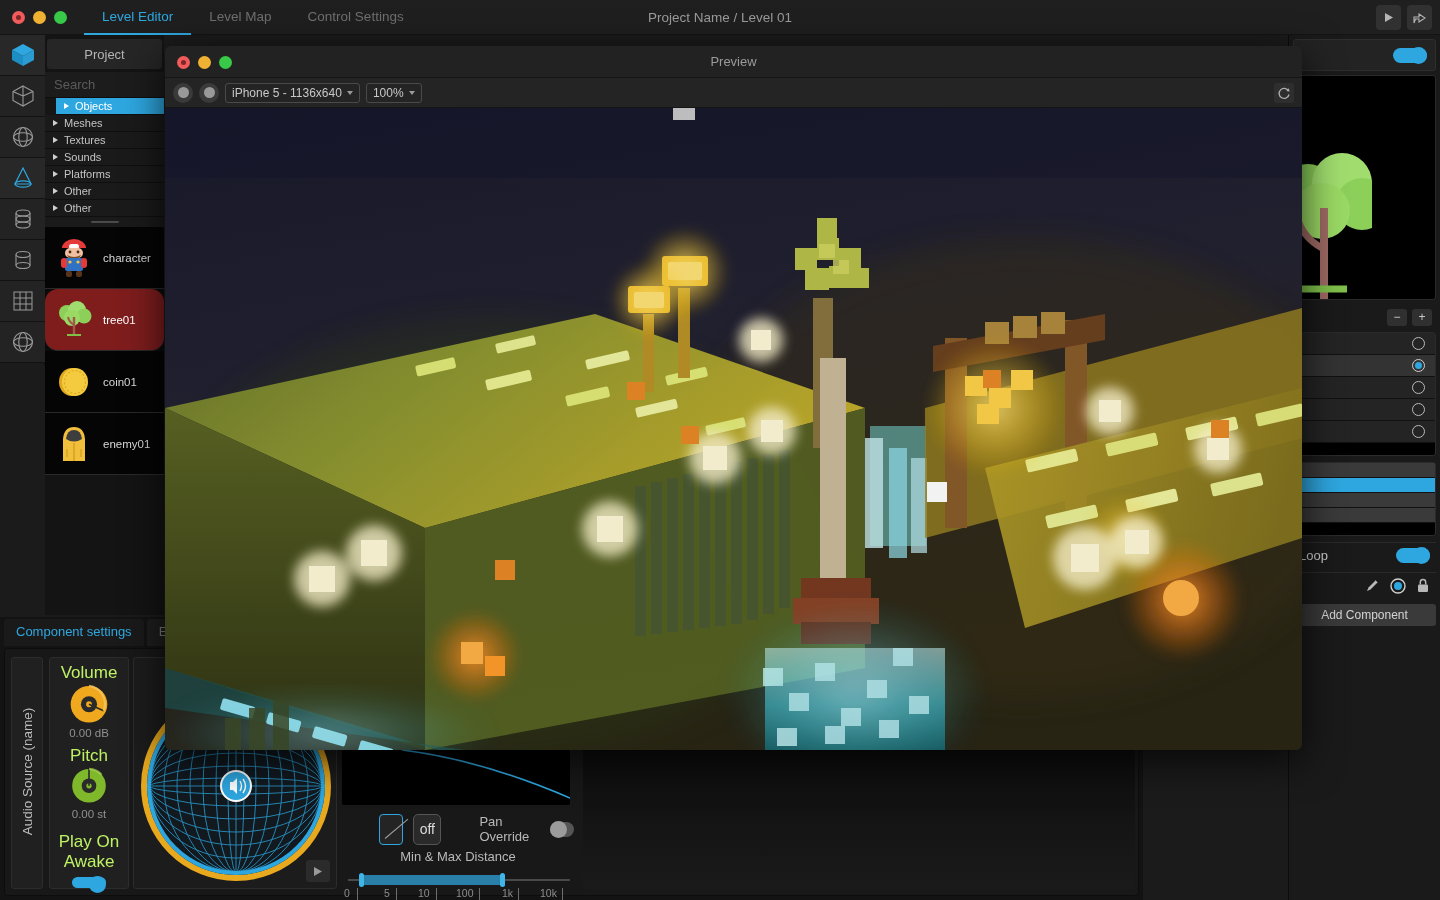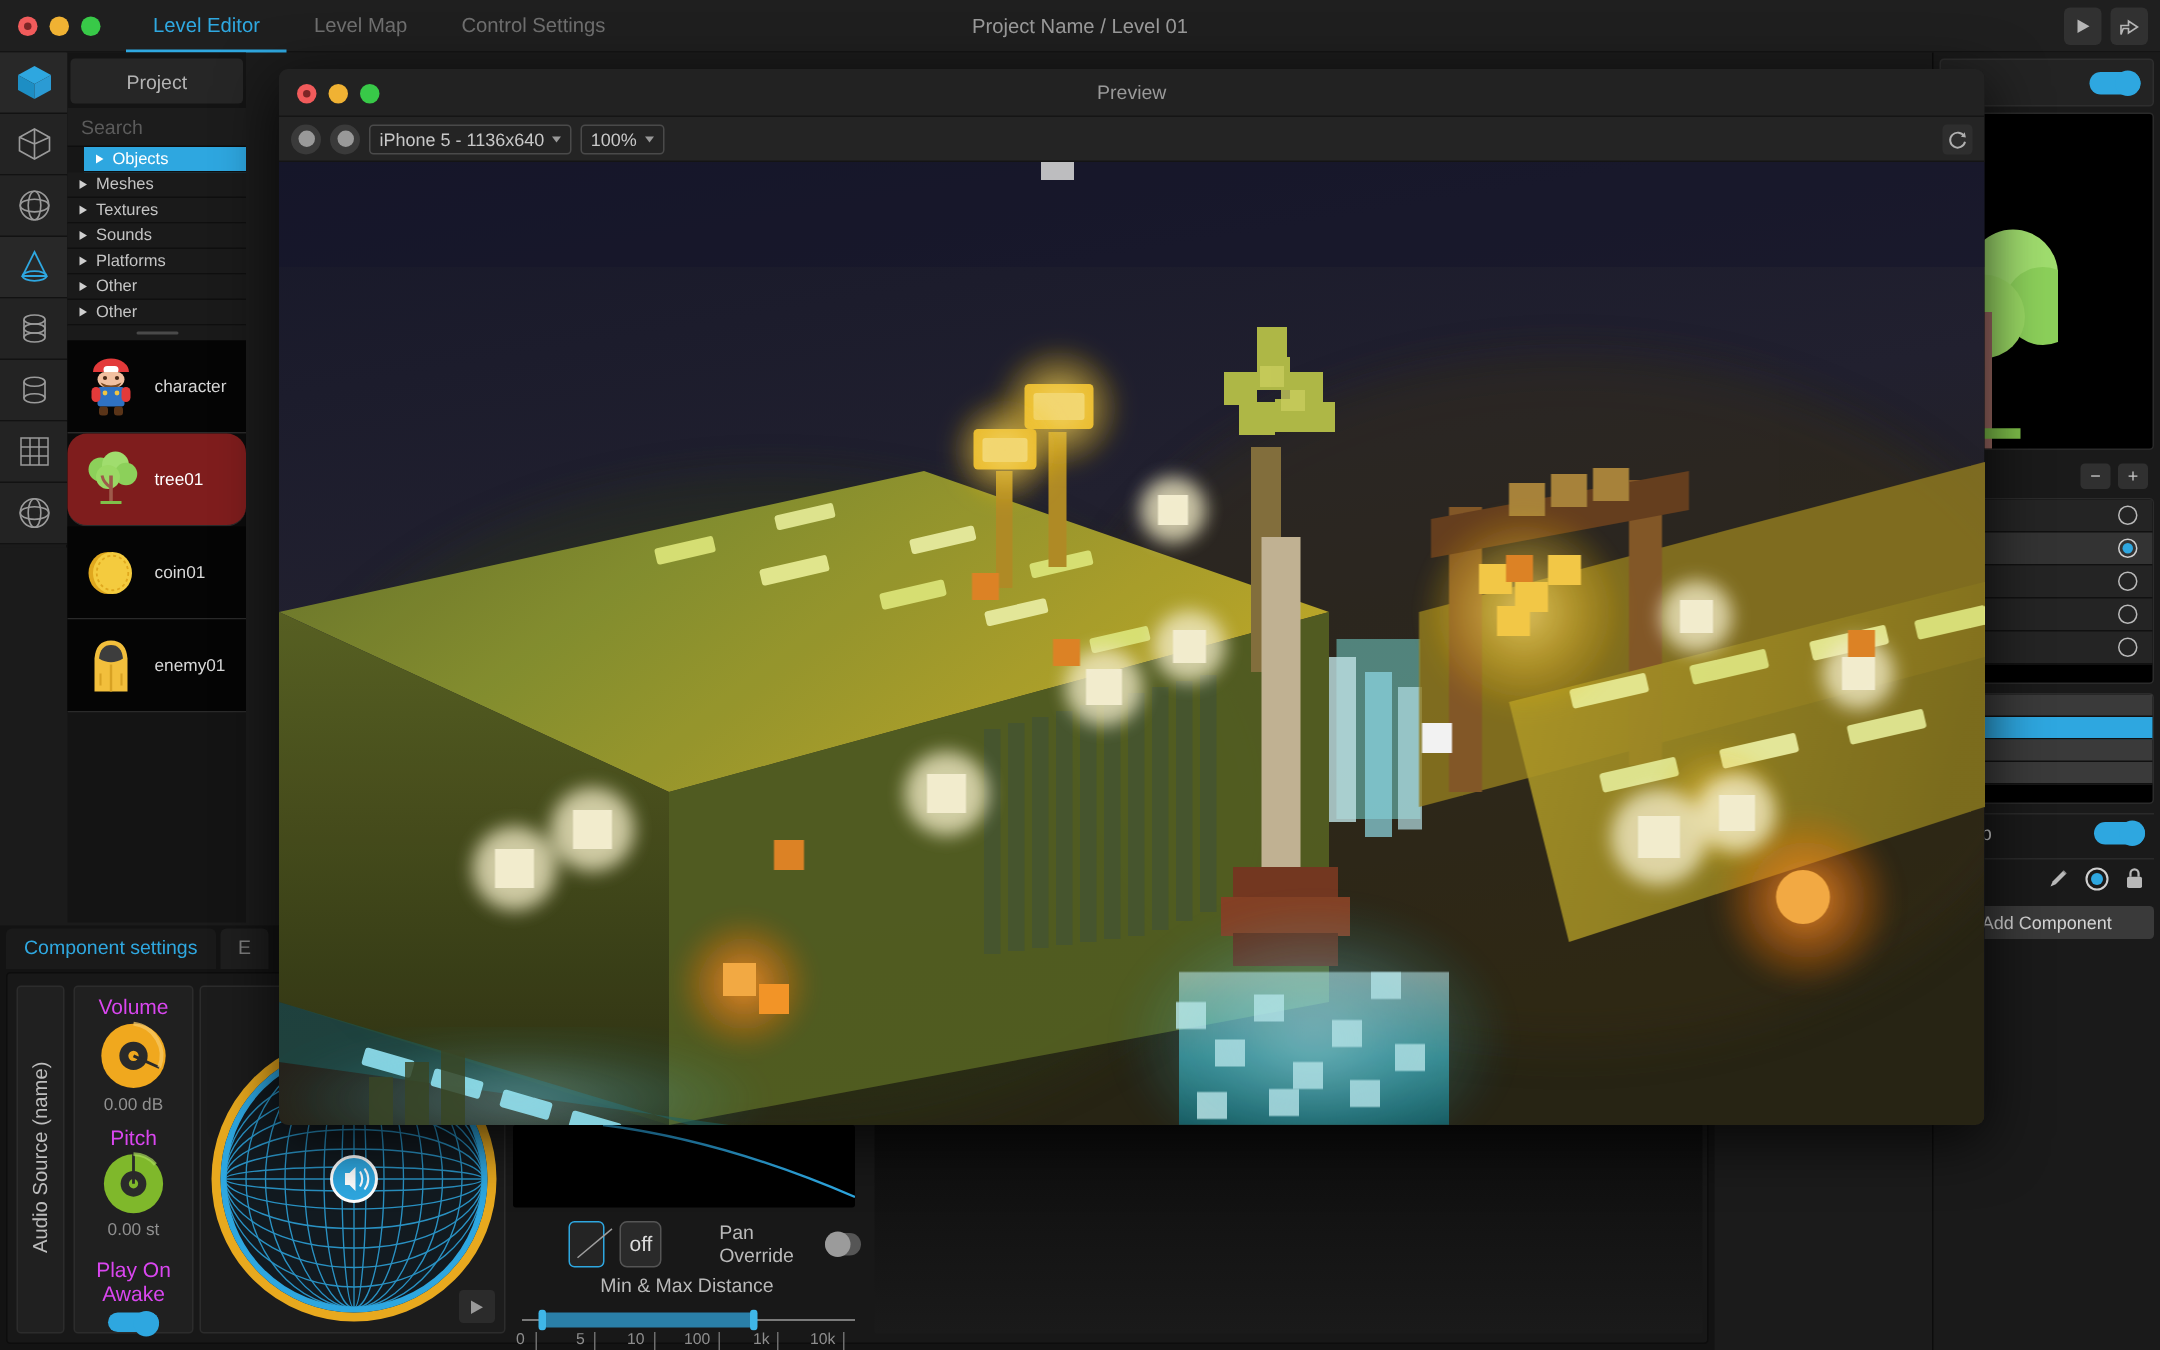--- a/index.html
+++ b/index.html
@@ -106,21 +106,21 @@
   .vlabel span {
     display: block; transform: rotate(-90deg); transform-origin: center;
     white-space: nowrap; font-size: 13.5px; color: #bdbdbd;
     position: absolute; left: 50%; top: 50%; margin-left: -75px; margin-top: -9px; width: 150px; text-align:center;
   }
   .knobcol {
     position: absolute; left: 44px; top: 8px; width: 80px; height: 232px;
     background: #202020; border: 1px solid #2c2c2c; border-radius: 3px;
     display: flex; flex-direction: column; align-items: center; padding-top: 5px;
   }
-  .knlabel { font-size: 14px; color: #d946ef; }
+  .knlabel { font-size: 17px; color: #bef264; }
   .knval { font-size: 11.5px; color: #909090; margin-top: 2px; }
   .toggle { width: 34px; height: 15px; border-radius: 8px; background: #2ea7e0; position: relative; margin-top: 5px; }
   .toggle i { position:absolute; right:0; top:-1px; width:17px; height:17px; border-radius:50%; background:#2ea7e0; box-shadow: 0 0 0 0 #000; }
   .toggle.off { background: #555; }
   .toggle.off i { right: auto; left: 0; background: #9b9b9b; }
 
   .spherebox {
     position: absolute; left: 128px; top: 8px; width: 204px; height: 232px;
     background: #1c1c1c; border: 1px solid #2c2c2c; border-radius: 3px;
   }
@@ -164,21 +164,20 @@
   .looprow span { font-size: 13px; color: #cdcdcd; }
   .iconrow { margin: 4px; height: 26px; display: flex; align-items: center; justify-content: flex-end; gap: 10px; padding-right: 6px; border-top: 1px solid #2a2a2a; }
   .addbtn { margin: 6px 4px; height: 22px; background: #3a3a3a; border-radius: 3px; display:flex; align-items:center; justify-content:center; font-size: 12px; color: #d4d4d4; }
 
   
   .preview {
     position: absolute; left: 165px; top: 46px; width: 1137px; height: 704px;
     background: #1e1e1e; border-radius: 6px;
     box-shadow: 0 10px 40px rgba(0,0,0,.75);
     overflow: hidden;
-    margin-left: 21px;
   }
   .pv-title { height: 32px; background: #222; position: relative; border-bottom: 1px solid #151515; }
   .pv-title .traffic { top: 10px; left: 12px; }
   .pv-title .lbl { position:absolute; left:0; top:0; width:100%; height:32px; line-height:32px; text-align:center; font-size:13px; color:#9a9a9a; }
   .pv-tools { height: 30px; background: #242424; border-bottom: 1px solid #141414; display:flex; align-items:center; gap:6px; padding-left:8px; position:relative; }
   .circbtn { width: 20px; height: 20px; border-radius: 50%; background: #3a3a3a; display:flex; align-items:center; justify-content:center; }
   .circbtn i { width: 11px; height: 11px; border-radius: 50%; background: #999; display:block; }
   .dropdown { height: 20px; border: 1px solid #4a4a4a; border-radius: 3px; display:flex; align-items:center; gap:5px; padding: 0 6px; font-size: 12px; color: #c8c8c8; }
   .dd-caret { width:0;height:0;border-top:4px solid #9a9a9a;border-left:3.5px solid transparent;border-right:3.5px solid transparent; }
   .refresh { position: absolute; right: 8px; top: 5px; width: 20px; height: 20px; background:#2e2e2e; border-radius:3px; display:flex;align-items:center;justify-content:center; }

